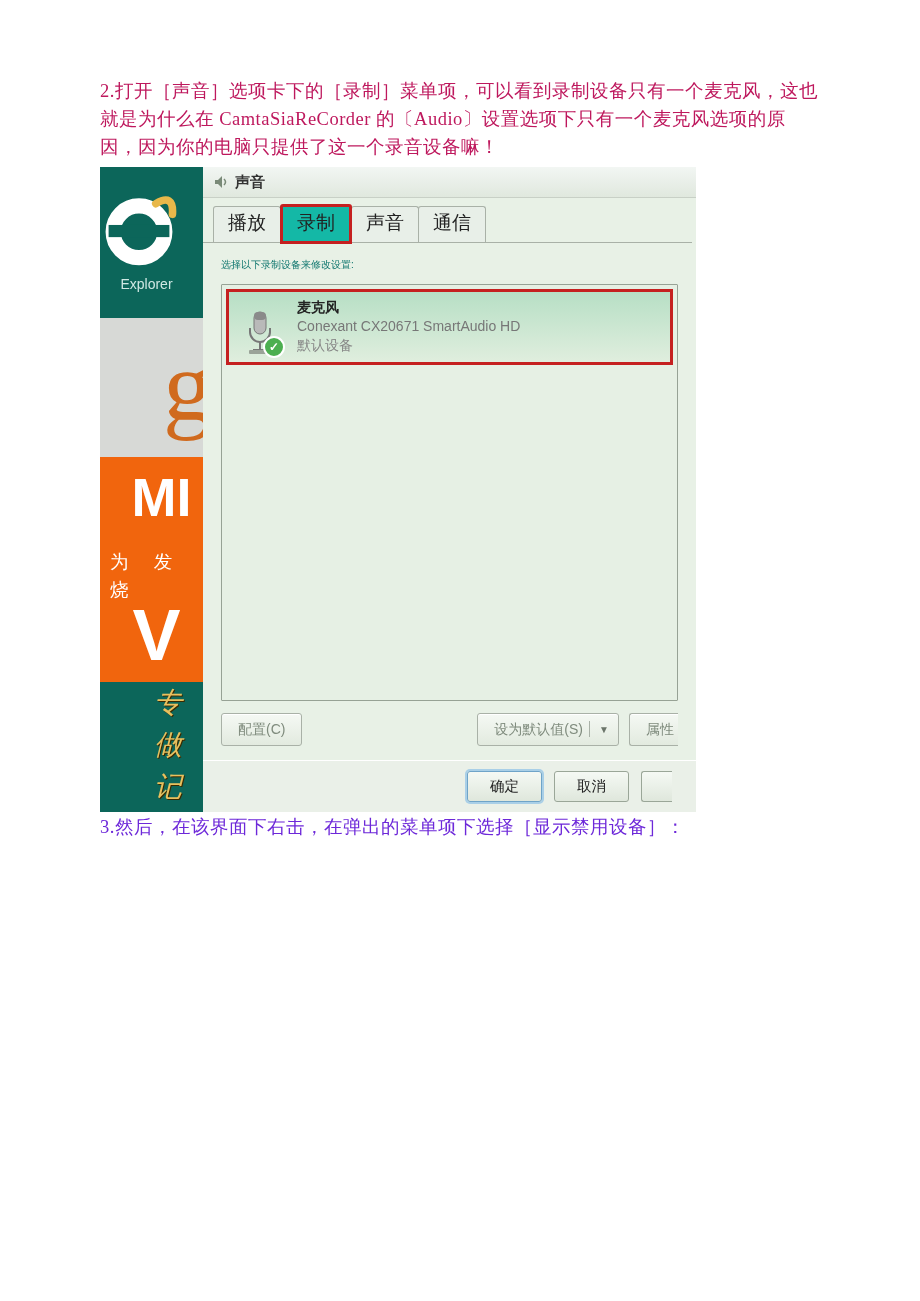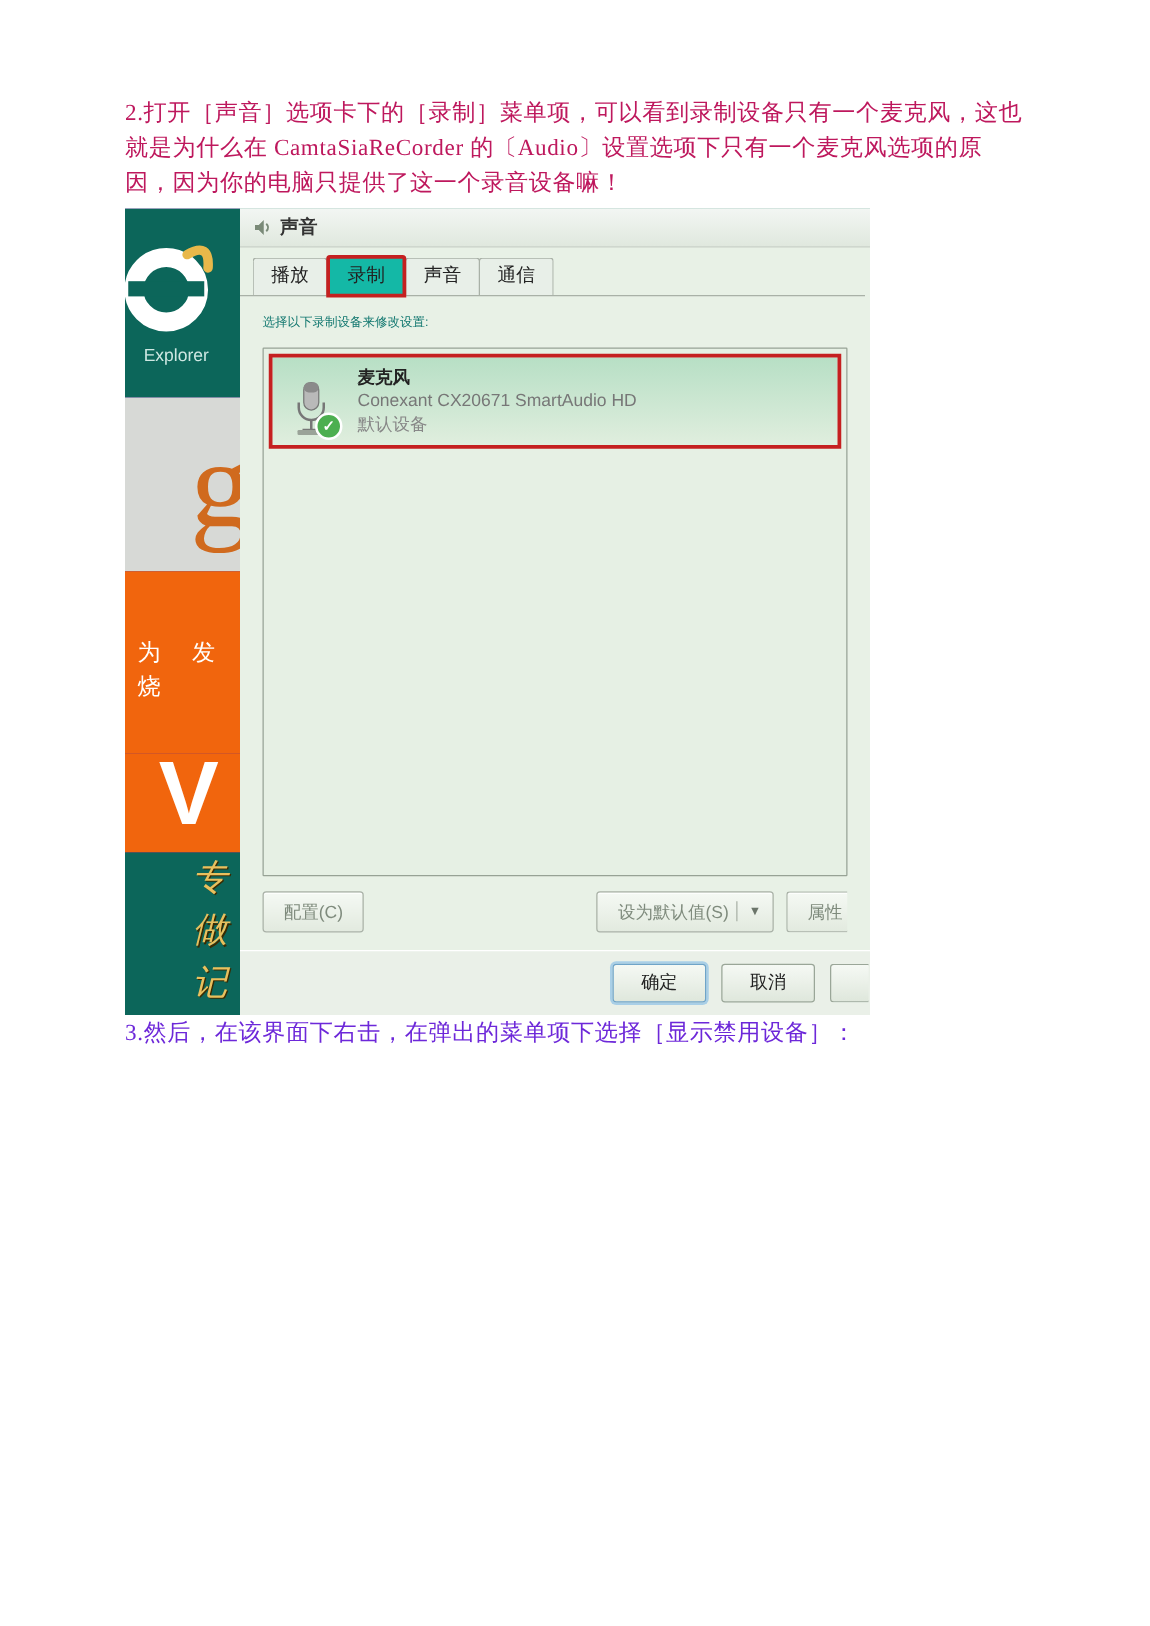--- a/index.html
+++ b/index.html
@@ -27,23 +27,23 @@
     width: 596px;
     height: 645px;
     margin-top: 6px;
     border: 0;
     position: relative;
     background: #0c665a;
     display: flex;
     font-family: "Microsoft YaHei", Arial, sans-serif;
   }
   .desktop-strip {
-    width: 92px;
+    width: 103px;
     height: 100%;
-    background: #4c1d95;
+    background: #86efac;
     display: flex;
     flex-direction: column;
     position: relative;
     overflow: hidden;
   }
   .strip-ie {
     height: 176px;
     background: #0c665a;
     display: flex;
     flex-direction: column;
@@ -151,27 +151,28 @@
   }
   .tabs {
     display: flex;
     gap: 0;
     padding: 8px 8px 0 10px;
   }
   .tab {
     border: 1px solid #a9b1a7;
     border-bottom: none;
     padding: 3px 14px 2px;
-    font-size: 15px;
+    font-size: 19px;
     color: #222;
     background: #e8efe8;
     border-radius: 3px 3px 0 0;
     margin-right: -1px;
     position: relative;
     z-index: 0;
+    font-family: Liberation Mono, monospace;
   }
   .tab.active {
     background: #14b8a6;
     border: 3px solid #c52020;
     border-bottom: 3px solid #c52020;
     z-index: 2;
     margin-top: -2px;
     margin-bottom: -2px;
   }
   .tab-panel {
@@ -252,21 +253,21 @@
     width: 16px; height: 16px;
     border-left: 1px solid #a9b1a7;
     display: flex; align-items: center; justify-content: center;
     color: #6b756a;
     font-size: 10px;
     padding-left: 6px;
   }
   .footer {
     background: #eaf0e8;
     border-top: 1px solid #fff;
-    padding: 10px 1px 10px 10px;
+    padding: 10px 24px 10px 10px;
     display: flex;
     justify-content: flex-end;
     gap: 12px;
   }
   .fbtn {
     border: 1px solid #9aa698;
     background: linear-gradient(#f5f9f4, #dfe7dc);
     font-size: 14.5px;
     color: #222;
     border-radius: 3px;
@@ -301,20 +302,21 @@
           <circle cx="50" cy="55" r="34" fill="none" stroke="#fff" stroke-width="20"></circle>
           <rect x="10" y="46" width="80" height="16" fill="#0c665a"></rect>
           <path d="M72 18 Q96 4 94 32" fill="none" stroke="#e8b84a" stroke-width="10" stroke-linecap="round"></path>
         </svg>
         <div class="ie-label">Explorer</div>
       </div>
       <div class="strip-g">
         <div class="g-shape">g</div>
       </div>
       <div class="strip-mi">
+        <div class="mi-text">MI</div>
         <div class="mi-sub">为 发 烧</div>
       </div>
       <div class="strip-v">
         <div class="v-text">V</div>
       </div>
       <div class="strip-bottom">
         <div class="bottom-text">专做记</div>
       </div>
     </div>
 

